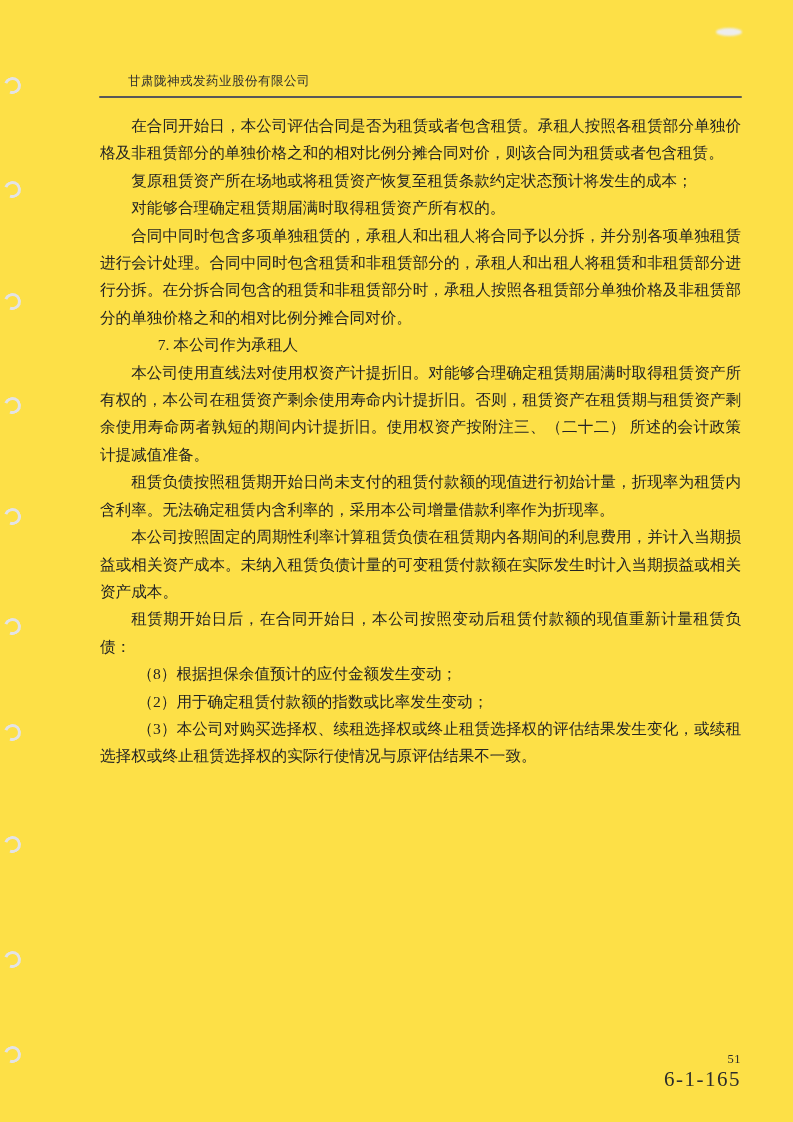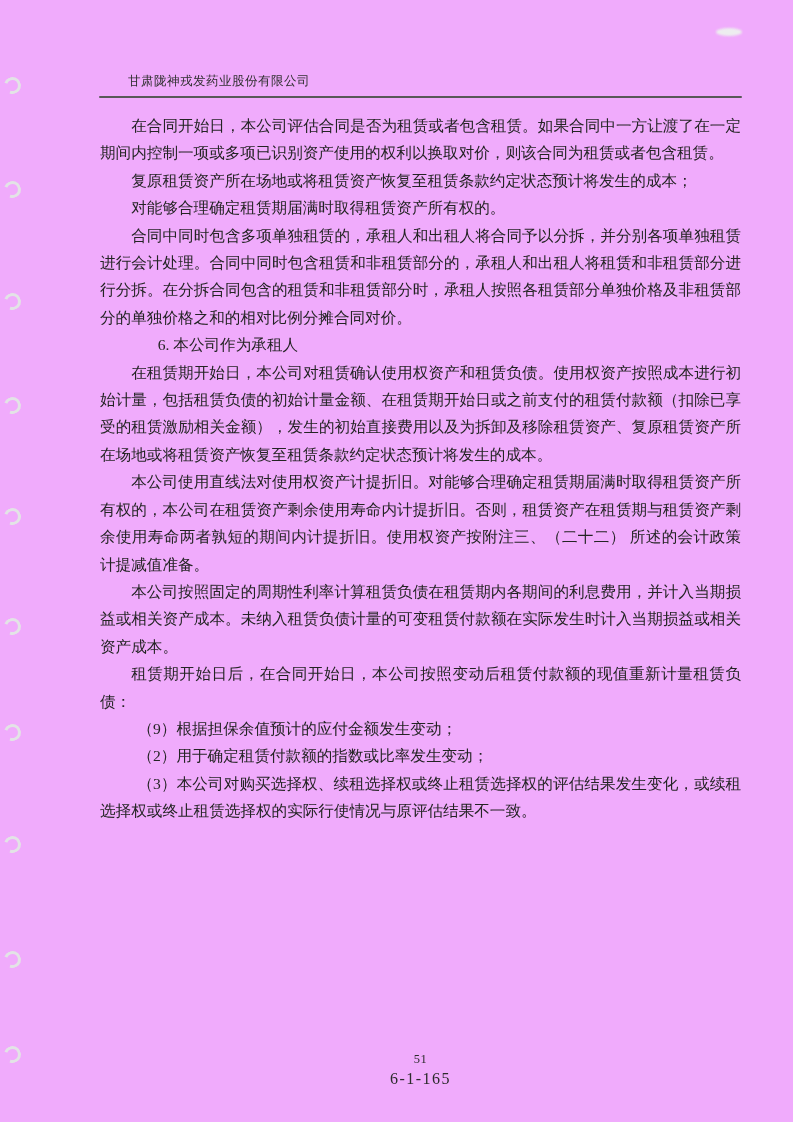--- a/index.html
+++ b/index.html
@@ -5,21 +5,21 @@
   html, body {
     margin: 0;
     padding: 0;
     background: #e9e9e9;
   }
   .page {
     position: relative;
     width: 793px;
     height: 1122px;
     margin: 0 auto;
-    background: #f0abfc;
+    background: #fde047;
     overflow: hidden;
     font-family: "Liberation Serif", "DejaVu Serif", serif;
     color: #262626;
   }
   
   .header {
     position: absolute;
     left: 100px;
     top: 73px;
     width: 641px;
@@ -55,30 +55,30 @@
   .content p { margin: 0; padding: 0; }
   .content p.body            { text-indent: 2em; }
   .content p.numbered-heading{ text-indent: 3.7em; }
   .content p.list-item       { text-indent: 2.4em; }
   
   .footer {
     position: absolute;
     left: 100px;
     top: 1051px;
     width: 641px;
-    text-align: center;
+    text-align: right;
     color: #2c2c2c;
   }
   .footer .page-number {
     font-size: 12.5px;
     line-height: 17px;
     letter-spacing: 0.5px;
   }
   .footer .doc-number {
-    font-size: 16px;
+    font-size: 21px;
     line-height: 22px;
     letter-spacing: 1.5px;
     font-family: Liberation Serif, serif;
   }
   
   .binding-mark {
     position: absolute;
     box-sizing: border-box;
     width: 17px;
     height: 17px;
@@ -98,30 +98,30 @@
 <body>
 
 <div class="page">
 
   <div class="header">
     <span class="company">甘肃陇神戎发药业股份有限公司</span>
   </div>
   <div class="header-rule"></div>
 
   <div class="content">
-      <p class="body">在合同开始日，本公司评估合同是否为租赁或者包含租赁。如果合同中一方让渡了在一定期间内控制一项或多项已识别资产使用的权利以换取对价，则该合同为租赁或者包含租赁。</p>
+      <p class="body">在合同开始日，本公司评估合同是否为租赁或者包含租赁。承租人按照各租赁部分单独价格及非租赁部分的单独价格之和的相对比例分摊合同对价，则该合同为租赁或者包含租赁。</p>
       <p class="body">复原租赁资产所在场地或将租赁资产恢复至租赁条款约定状态预计将发生的成本；</p>
       <p class="body">对能够合理确定租赁期届满时取得租赁资产所有权的。</p>
       <p class="body">合同中同时包含多项单独租赁的，承租人和出租人将合同予以分拆，并分别各项单独租赁进行会计处理。合同中同时包含租赁和非租赁部分的，承租人和出租人将租赁和非租赁部分进行分拆。在分拆合同包含的租赁和非租赁部分时，承租人按照各租赁部分单独价格及非租赁部分的单独价格之和的相对比例分摊合同对价。</p>
-      <p class="numbered-heading">6. 本公司作为承租人</p>
-      <p class="body">在租赁期开始日，本公司对租赁确认使用权资产和租赁负债。使用权资产按照成本进行初始计量，包括租赁负债的初始计量金额、在租赁期开始日或之前支付的租赁付款额（扣除已享受的租赁激励相关金额），发生的初始直接费用以及为拆卸及移除租赁资产、复原租赁资产所在场地或将租赁资产恢复至租赁条款约定状态预计将发生的成本。</p>
+      <p class="numbered-heading">7. 本公司作为承租人</p>
       <p class="body">本公司使用直线法对使用权资产计提折旧。对能够合理确定租赁期届满时取得租赁资产所有权的，本公司在租赁资产剩余使用寿命内计提折旧。否则，租赁资产在租赁期与租赁资产剩余使用寿命两者孰短的期间内计提折旧。使用权资产按附注三、（二十二） 所述的会计政策计提减值准备。</p>
+      <p class="body">租赁负债按照租赁期开始日尚未支付的租赁付款额的现值进行初始计量，折现率为租赁内含利率。无法确定租赁内含利率的，采用本公司增量借款利率作为折现率。</p>
       <p class="body">本公司按照固定的周期性利率计算租赁负债在租赁期内各期间的利息费用，并计入当期损益或相关资产成本。未纳入租赁负债计量的可变租赁付款额在实际发生时计入当期损益或相关资产成本。</p>
       <p class="body">租赁期开始日后，在合同开始日，本公司按照变动后租赁付款额的现值重新计量租赁负债：</p>
-      <p class="list-item">（9）根据担保余值预计的应付金额发生变动；</p>
+      <p class="list-item">（8）根据担保余值预计的应付金额发生变动；</p>
       <p class="list-item">（2）用于确定租赁付款额的指数或比率发生变动；</p>
       <p class="list-item">（3）本公司对购买选择权、续租选择权或终止租赁选择权的评估结果发生变化，或续租选择权或终止租赁选择权的实际行使情况与原评估结果不一致。</p>
     </div>
 
   <div class="footer">
     <div class="page-number">51</div>
     <div class="doc-number">6-1-165</div>
   </div>
 
   <div id="binding-marks">

